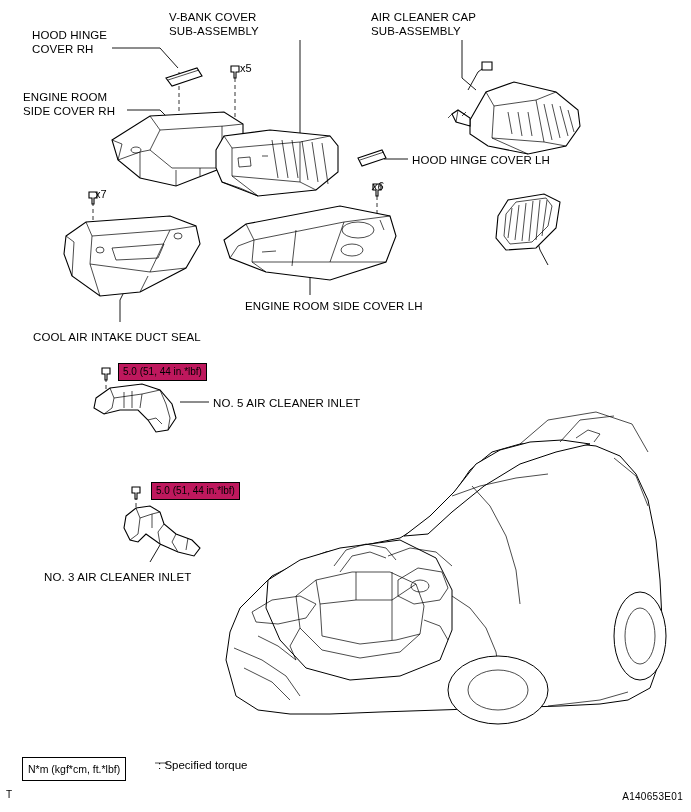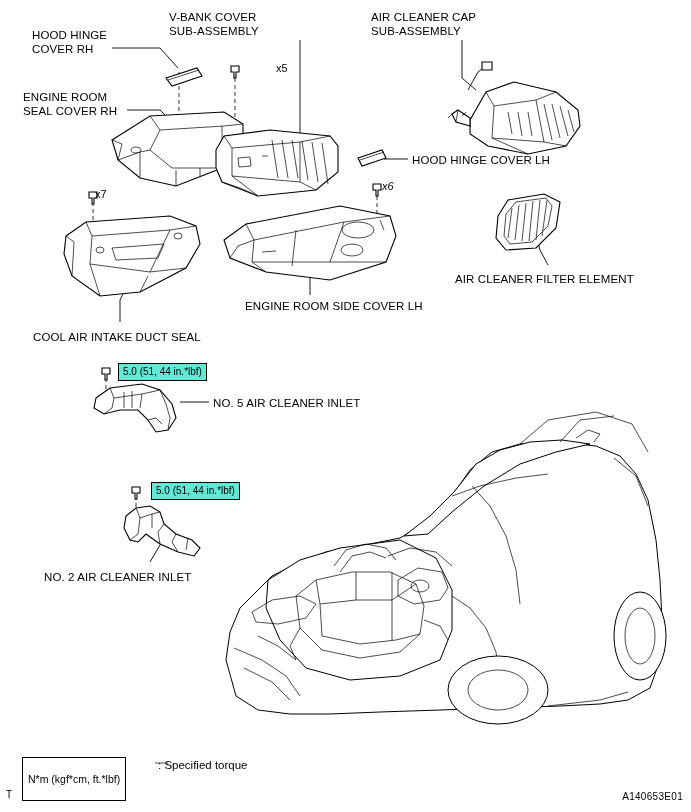--- a/index.html
+++ b/index.html
@@ -33,30 +33,30 @@
     color: #000000;
     white-space: pre;
   }
   .torque {
     position: absolute;
     border: 1px solid #000000;
     font-family: "Liberation Sans", sans-serif;
     font-size: 10px;
     line-height: 12px;
     padding: 2px 4px 2px 4px;
-    background: #5eead4;
+    background: #be185d;
     color: #000;
     white-space: pre;
   }
   .legend-box {
     position: absolute;
     border: 1px solid #000000;
     font-size: 10.5px;
     line-height: 12px;
-    padding: 15px 5px;
+    padding: 5px 5px;
     background: #fff;
     white-space: pre;
   }
   .legend-text {
     position: absolute;
     font-size: 11.5px;
     white-space: pre;
   }
   .corner-t {
     position: absolute;
@@ -357,30 +357,29 @@
     </g>
   </svg>
 
   <div class="lbl" style="left:32px; top:28px;">HOOD HINGE
 COVER RH</div>
   <div class="lbl" style="left:169px; top:10px;">V-BANK COVER
 SUB-ASSEMBLY</div>
   <div class="lbl" style="left:363px; top:10px;margin-left:8px;">AIR CLEANER CAP
 SUB-ASSEMBLY</div>
   <div class="lbl" style="left:23px; top:90px;">ENGINE ROOM
-SEAL COVER RH</div>
+SIDE COVER RH</div>
   <div class="lbl" style="left:412px; top:153px;">HOOD HINGE COVER LH</div>
-  <div class="lbl" style="left:455px; top:272px;">AIR CLEANER FILTER ELEMENT</div>
   <div class="lbl" style="left:245px; top:299px;">ENGINE ROOM SIDE COVER LH</div>
   <div class="lbl" style="left:33px; top:330px;">COOL AIR INTAKE DUCT SEAL</div>
   <div class="lbl" style="left:213px; top:396px;">NO. 5 AIR CLEANER INLET</div>
-  <div class="lbl" style="left:44px; top:570px;">NO. 2 AIR CLEANER INLET</div>
-
-  <div class="qty" style="left:240px; top:62px;margin-left:36px;">x5</div>
-  <div class="qty" style="left:382px; top:180px;font-style:italic;">x6</div>
+  <div class="lbl" style="left:44px; top:570px;">NO. 3 AIR CLEANER INLET</div>
+
+  <div class="qty" style="left:240px; top:62px;">x5</div>
+  <div class="qty" style="left:372px; top:180px;font-style:italic;">x6</div>
   <div class="qty" style="left:95px; top:188px;">x7</div>
 
   <div class="torque" style="left:118px; top:363px;">5.0 (51, 44 in.*lbf)</div>
   <div class="torque" style="left:151px; top:482px;">5.0 (51, 44 in.*lbf)</div>
 
   <div class="legend-box" style="left:22px; top:757px;">N*m (kgf*cm, ft.*lbf)</div>
   <div class="legend-text" style="left:158px; top:759px;">: Specified torque</div>
 
   <div class="corner-t">T</div>
   <div class="code">A140653E01</div>

